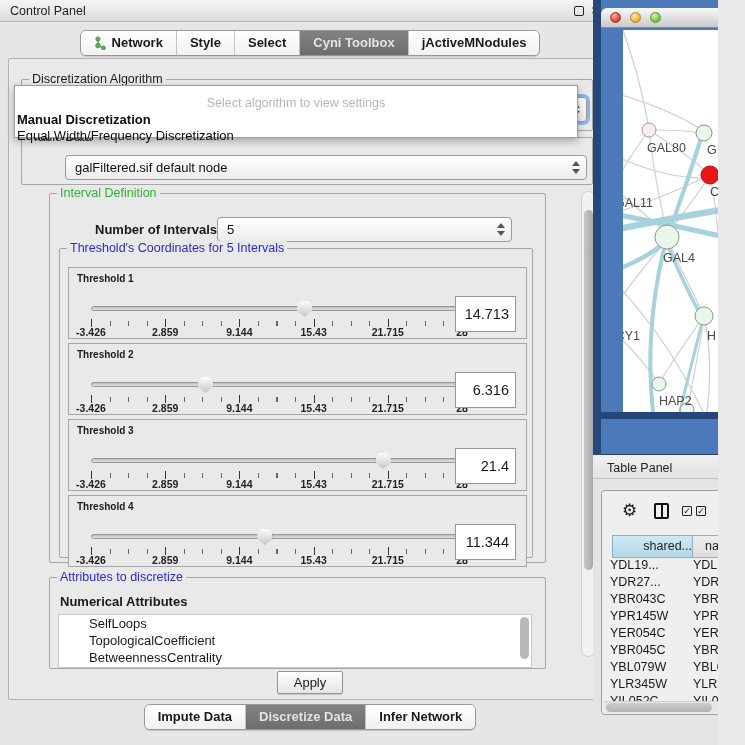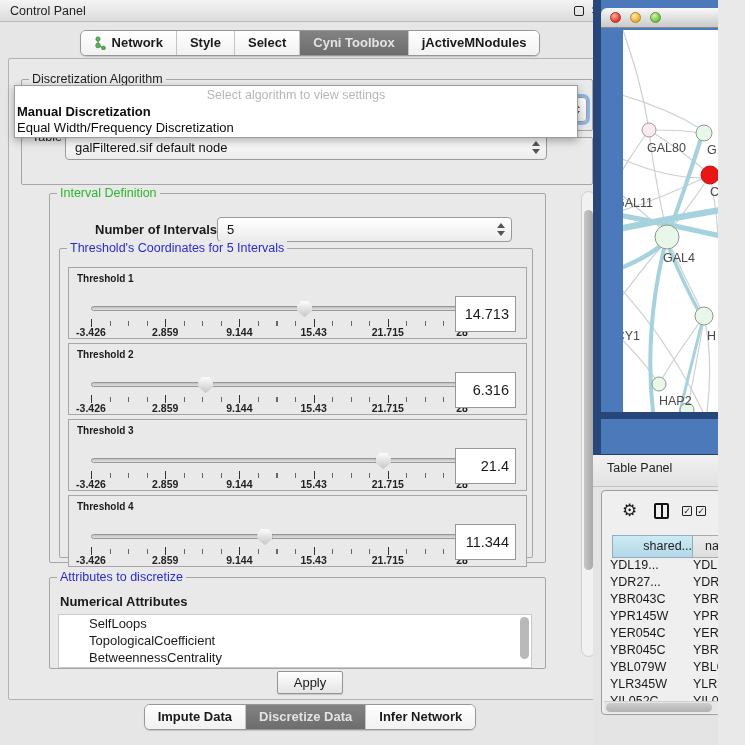--- a/index.html
+++ b/index.html
@@ -30,21 +30,21 @@
   .gtitle.blue  { color:#2a2ad4; }
   .gtitle.dark  { color:#1d1d1d; }
 
   .combo { position:absolute; height:25px; border:1px solid #9a9a9a; border-radius:4px; background:linear-gradient(#ffffff,#ececec); font-size:13px; line-height:23px; padding-left:9px; color:#111; }
   .combo .stepper { position:absolute; right:6px; top:5px; width:9px; height:13px; display:flex; flex-direction:column; justify-content:space-between; align-items:center; }
   .arr-up    { width:0; height:0; border-left:4px solid transparent; border-right:4px solid transparent; border-bottom:5px solid #555; }
   .arr-down  { width:0; height:0; border-left:4px solid transparent; border-right:4px solid transparent; border-top:5px solid #555; }
   .combo.focus-ring { box-shadow:0 0 0 3px #8ab4e8; }
 
   
-  .algo-popup { position:absolute; left:5px; top:26px; width:564px; height:53px; background:#ffffff; border:1px solid #9c9c9c; box-shadow:0 3px 8px rgba(0,0,0,.30); z-index:20; padding-top:2px; }
+  .algo-popup { position:absolute; left:5px; top:26px; width:564px; height:53px; background:#ffffff; border:1px solid #9c9c9c; box-shadow:0 3px 8px rgba(0,0,0,.30); z-index:20; padding-top:10px; }
   .algo-popup .hint { text-align:center; color:#b7b7b7; font-size:12.5px; height:16px; }
   .algo-popup .opt  { font-size:13px; height:16px; padding-left:2px; color:#0c0c0c; }
   .algo-popup .opt.bold { font-weight:bold; }
 
   
   .threshold-box { position:absolute; left:8px; width:459px; height:72px; border:1px solid #a6a6a6; background:#e9e9e9; }
   .t-label { position:absolute; left:8px; top:5px; font-weight:bold; font-size:10px; }
   .slider-rail { position:absolute; left:22px; top:33px; width:370px; height:16px; }
   .slider-track { position:absolute; left:0; right:0; top:5px; height:5px; border:1px solid #979797; border-radius:3px; background:linear-gradient(#bdbdbd,#e3e3e3); }
   .slider-thumb { position:absolute; top:0; width:15px; height:16px; background:linear-gradient(#fdfdfd,#c6c6c6);
@@ -74,21 +74,21 @@
   .net-frame { position:absolute; left:0; top:0; width:125px; height:455px; background:#4b79ba; border-bottom:1px solid #2b3d5e; }
   .navy-strip { position:absolute; left:0; top:0; width:8px; height:455px; background:#27477b; }
   .net-titlebar { position:absolute; left:8px; right:0; top:8px; height:20px; background:linear-gradient(#f9f9f9,#c9c9c9); border-bottom:1px solid #8a8a8a; border-top-left-radius:6px; }
   .tl { position:absolute; top:4px; width:11px; height:11px; border-radius:50%; }
   .tl.red    { left:9px;  background:radial-gradient(circle at 35% 30%, #ffb3a3, #e8473a 60%, #bf2b1c); border:1px solid #a33322; }
   .tl.yellow { left:29px; background:radial-gradient(circle at 35% 30%, #ffe9b0, #f2b53c 60%, #d3922a); border:1px solid #b08428; }
   .tl.green  { left:49px; background:radial-gradient(circle at 35% 30%, #d6f3b0, #7cc84e 60%, #53a32b); border:1px solid #5d9734; }
   .net-canvas { position:absolute; left:30px; top:30px; width:95px; height:382px; background:#ffffff; }
   .net-bottom-bar { position:absolute; left:0; right:0; top:412px; height:7px; background:#27477b; }
 
-  .tp-bar { position:absolute; left:0; top:455px; width:125px; height:32px; background:linear-gradient(#f1f1f1,#e2e2e2); border-bottom:1px solid #c2c2c2; }
+  .tp-bar { position:absolute; left:0; top:455px; width:125px; height:24px; background:linear-gradient(#f1f1f1,#e2e2e2); border-bottom:1px solid #c2c2c2; }
   .tp-bar .tp-title { position:absolute; left:14px; top:6px; font-size:12.5px; color:#222; }
   .tp-inset { position:absolute; left:8px; top:490px; width:125px; height:225px; background:#efefef; border:1px solid #9e9e9e; border-radius:4px; }
   .tp-toolbar { position:absolute; left:0; top:10px; width:100%; height:24px; }
   .gear-icon { position:absolute; left:20px; top:0px; font-size:17px; color:#1a1a1a; line-height:20px; }
   .col-icon { position:absolute; left:52px; top:2px; width:15px; height:16px; border:2px solid #111; border-radius:2px; }
   .col-icon .mid { position:absolute; left:4.5px; top:0; width:2px; height:12px; background:#111; }
   .chk-icon { position:absolute; top:5px; width:10px; height:10px; border:1.5px solid #222; border-radius:1px; font-size:9px; font-weight:bold; line-height:8px; text-align:center; color:#222; }
   .tp-header { position:absolute; left:10px; top:44px; height:23px; display:flex; }
   .tp-h1 { width:81px; background:linear-gradient(#cdeaf5,#b4d8e6); border:1px solid #8fafbe; font-size:12.5px; text-align:right; line-height:21px; color:#222; }
   .tp-h2 { width:60px; background:linear-gradient(#ececec,#dedede); border:1px solid #aaa; border-left:none; font-size:12.5px; line-height:21px; padding-left:12px; color:#222; }
@@ -156,21 +156,21 @@
 
     <div class="algo-popup">
       <div class="hint">Select algorithm to view settings</div>
       <div class="opt bold">Manual Discretization</div>
       <div class="opt">Equal Width/Frequency Discretization</div>
     </div>
 
     <div class="group" style="left:12px; top:78px; width:572px; height:48px;">
       <span class="gtitle dark">Table Data</span>
     </div>
-    <div class="combo" style="left:56px; top:76px; width:482px;">
+    <div class="combo" style="left:56px; top:96px; width:522px;">
       <span>galFiltered.sif default node</span>
       <span class="stepper">
           <span class="arr-up"></span>
           <span class="arr-down"></span>
         </span>
     </div>
 
     <div class="group" style="left:40px; top:134px; width:497px; height:370px;">
       <span class="gtitle green">Interval Definition</span>
 

